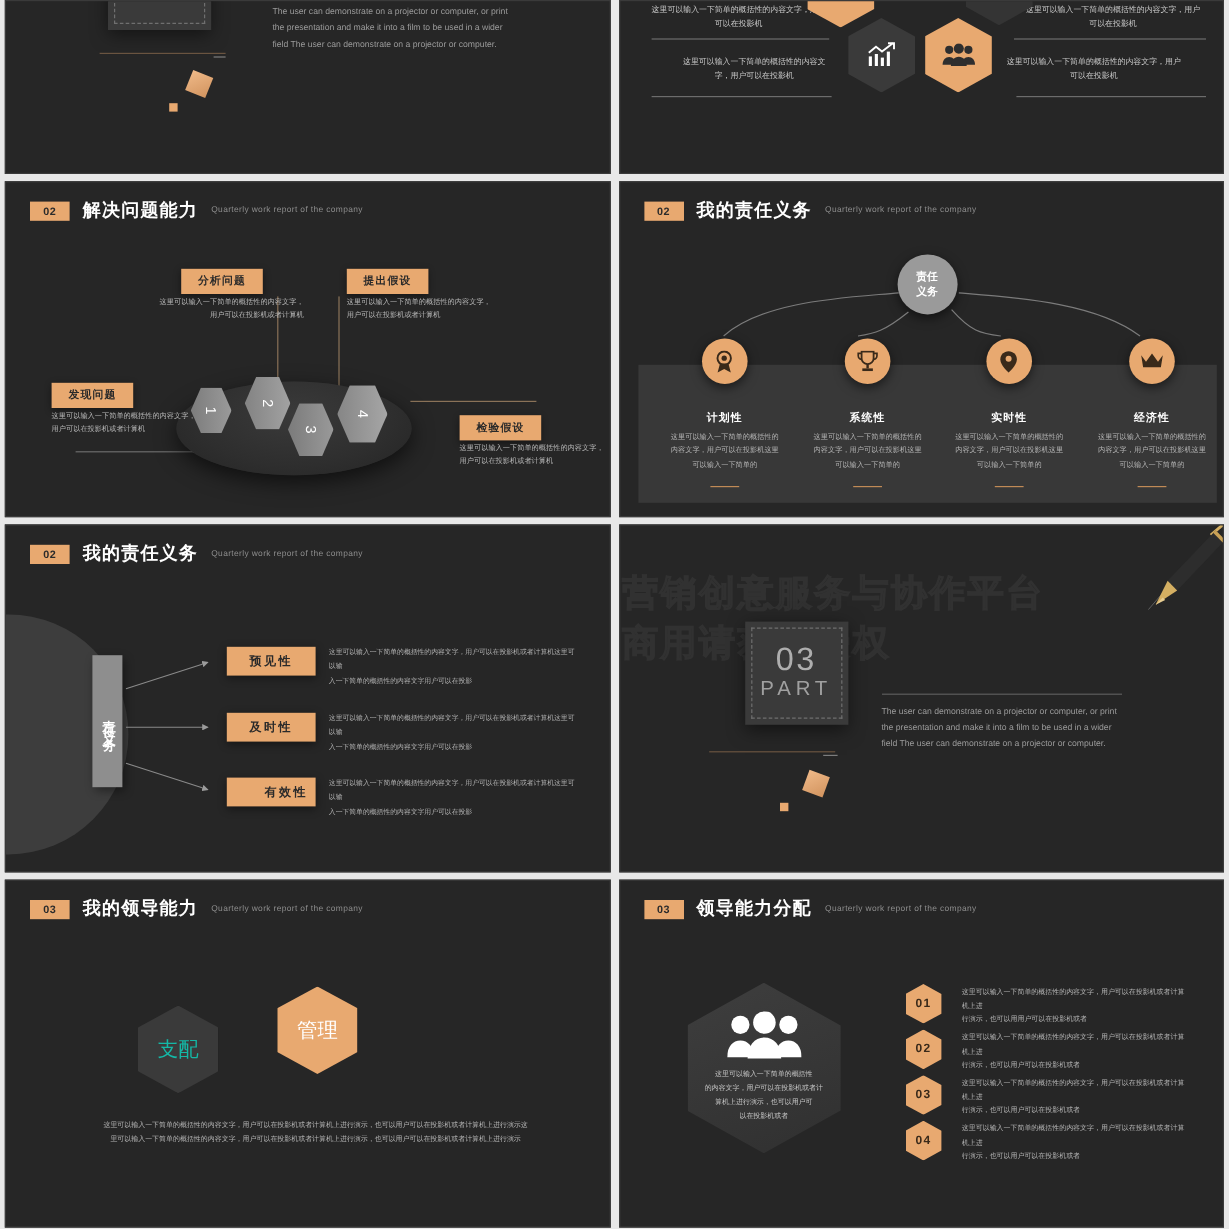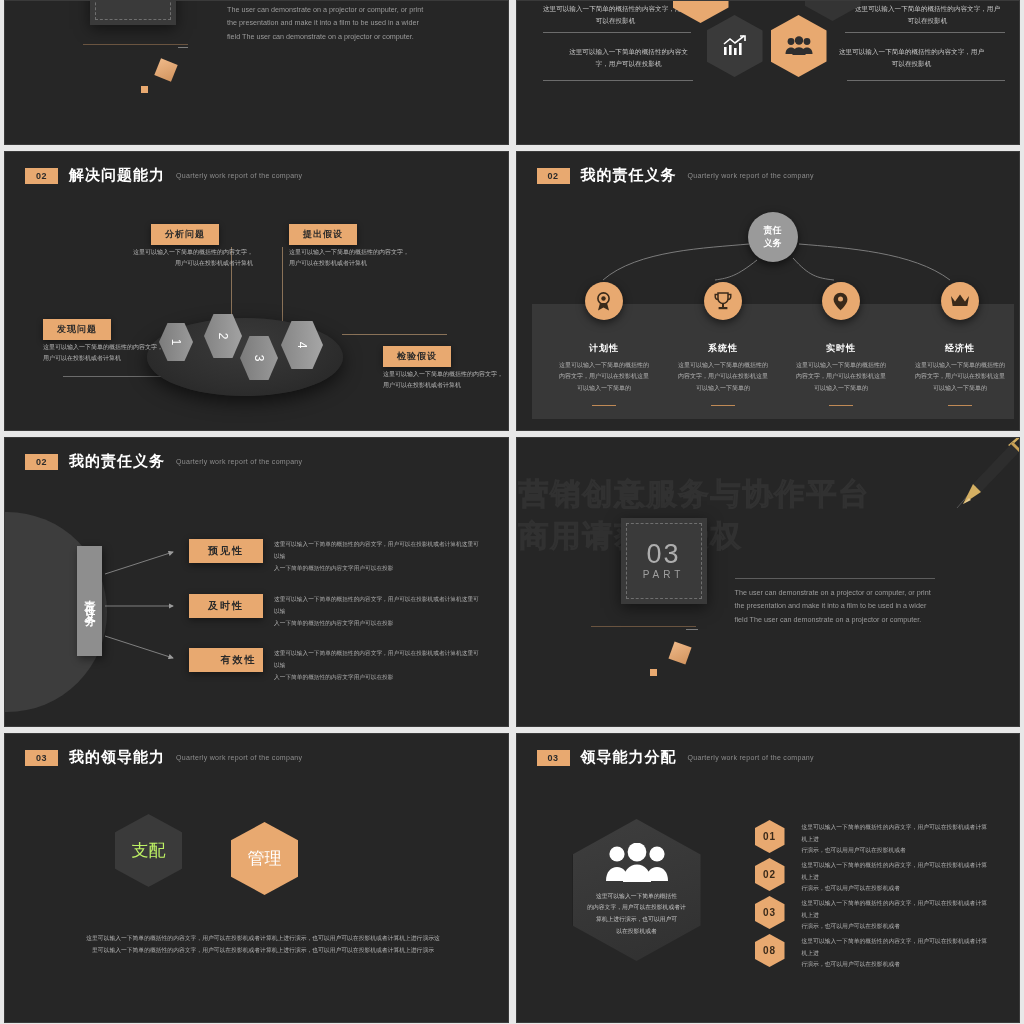--- a/index.html
+++ b/index.html
@@ -15,21 +15,21 @@
   .hdr .num { background:#e8a970; color:#2b2b2b; font-size:9px; font-weight:bold;
     padding:3px 11px; letter-spacing:.5px; }
   .hdr .cn { color:#fff; font-size:15px; font-weight:bold; letter-spacing:1px; }
   .hdr .en { color:#8d8d8d; font-size:7px; letter-spacing:.3px; }
   
   .partbox { position:absolute; width:86px; height:86px; background:#3a3a3a;
     display:flex; flex-direction:column; align-items:center; justify-content:center;
     box-shadow:0 4px 14px rgba(0,0,0,.5); }
   .partbox::before { content:""; position:absolute; inset:5px; border:1px dashed #6f6f6f; }
   .partbox .pn { color:#aeaeae; font-size:27px; font-weight:300; letter-spacing:2px; line-height:1; }
-  .partbox .pp { color:#a0a0a0; font-size:10px; letter-spacing:4px; line-height:1.3; }
+  .partbox .pp { color:#a0a0a0; font-size:17px; letter-spacing:4px; line-height:1.3; }
   .partrule { position:absolute; height:1px; background:#6a5440; }
   .partrule2 { position:absolute; height:1px; background:#7d7d7d; }
   .bodyen { color:#9a9a9a; font-size:7.2px; line-height:1.85; }
   .sq { position:absolute; background:#e8a970; }
   .cap { position:absolute; color:#c9c9c9; font-size:6.6px; line-height:1.75; text-align:center; }
   
   .tag { position:absolute; background:#e8a970; color:#2a2a2a; font-size:9px;
      font-weight:bold; padding:4px 0; text-align:center; letter-spacing:1px;
      box-shadow:0 2px 6px rgba(0,0,0,.45); }
   .tagtext { position:absolute; color:#b9b9b9; font-size:6px; line-height:1.9; }
@@ -329,21 +329,21 @@
     <div class="sq" style="left:133px;top:231px;width:7px;height:7px;"></div>
   </div>
 
   <div class="slide">
     <div class="hdr">
       <span class="num">03</span>
       <span class="cn">我的领导能力</span>
       <span class="en">Quarterly work report of the company</span>
     </div>
 
-    <div class="lhex" style="left:110px;top:80px;width:67px;height:73px;background:#3a3a3a;color:#bef264;
+    <div class="lhex" style="left:110px;top:104px;width:67px;height:73px;background:#3a3a3a;color:#14b8a6;
          box-shadow:0 4px 12px rgba(0,0,0,.45);">
       <span>支配</span>
     </div>
     <div class="lhex" style="left:226px;top:88px;width:67px;height:73px;background:#e8a970;color:#fff;
          box-shadow:0 4px 12px rgba(0,0,0,.45);">
       <span>管理</span>
     </div>
 
     <div class="lcap" style="left:78px;top:198px;width:360px;">这里可以输入一下简单的概括性的内容文字，用户可以在投影机或者计算机上进行演示，也可以用户可以在投影机或者计算机上进行演示这</div>
     <div class="lcap" style="left:78px;top:210px;width:360px;">里可以输入一下简单的概括性的内容文字，用户可以在投影机或者计算机上进行演示，也可以用户可以在投影机或者计算机上进行演示</div>
@@ -376,18 +376,18 @@
 行演示，也可以用用户可以在投影机或者</div>
 
     <div class="numhex" style="left:238px;top:124px;width:30px;height:33px;">02</div>
     <div class="numtxt" style="left:285px;top:126px;width:190px;white-space:pre-line;">这里可以输入一下简单的概括性的内容文字，用户可以在投影机或者计算机上进
 行演示，也可以用户可以在投影机或者</div>
 
     <div class="numhex" style="left:238px;top:162px;width:30px;height:33px;">03</div>
     <div class="numtxt" style="left:285px;top:164px;width:190px;white-space:pre-line;">这里可以输入一下简单的概括性的内容文字，用户可以在投影机或者计算机上进
 行演示，也可以用户可以在投影机或者</div>
 
-    <div class="numhex" style="left:238px;top:200px;width:30px;height:33px;">08</div>
+    <div class="numhex" style="left:238px;top:200px;width:30px;height:33px;">04</div>
     <div class="numtxt" style="left:285px;top:202px;width:190px;white-space:pre-line;">这里可以输入一下简单的概括性的内容文字，用户可以在投影机或者计算机上进
 行演示，也可以用户可以在投影机或者</div>
   </div>
 
 </div>
 
 </body></html>

